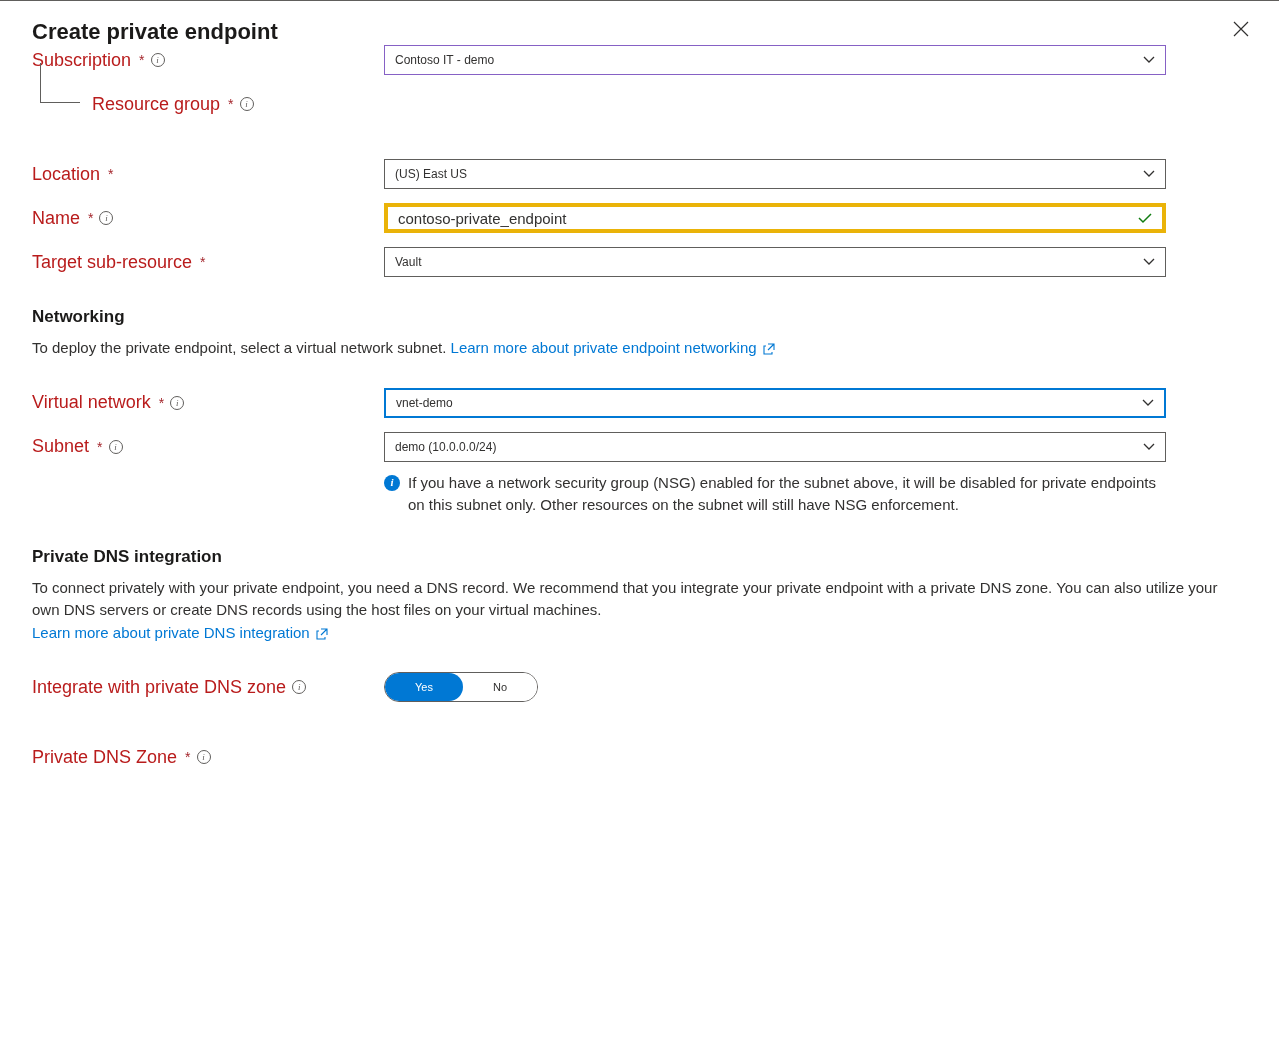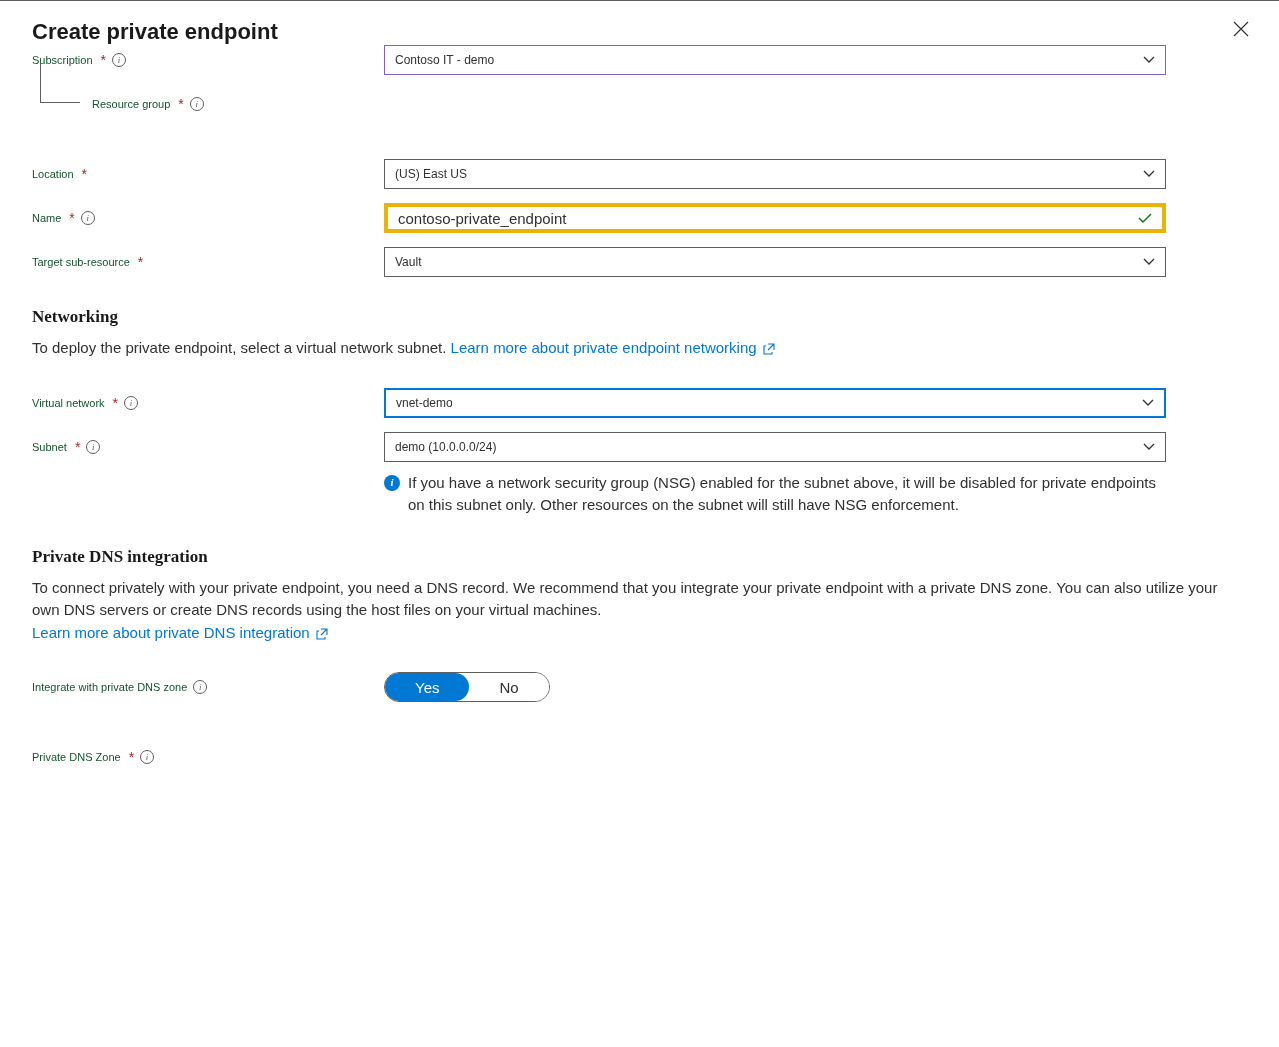--- a/index.html
+++ b/index.html
@@ -57,22 +57,22 @@
     .tree-connector {
       position: absolute;
       left: 8px;
       top: -26px;
       width: 40px;
       height: 40px;
       border-left: 1px solid #605e5c;
       border-bottom: 1px solid #605e5c;
     }
     .lbl {
-      font-size: 11px;
-      color: #14532d;
+      font-size: 18px;
+      color: #b91c1c;
     }
     .req {
       color: #a4262c;
       margin-left: 2px;
     }
     .info-icon {
       width: 14px;
       height: 14px;
       border: 1px solid #605e5c;
       border-radius: 50%;
@@ -130,21 +130,20 @@
     }
     .helper-row {
       margin-top: 4px;
     }
     .section-title {
       font-size: 17px;
       font-weight: 600;
       color: #1b1a19;
       margin-top: 30px;
       margin-bottom: 10px;
-      font-family: Liberation Serif, serif;
     }
     .section-desc {
       font-size: 15px;
       color: #323130;
       line-height: 1.5;
       margin-bottom: 28px;
     }
     .ext-link-icon {
       display: inline-block;
       vertical-align: middle;
@@ -180,21 +179,21 @@
       border: 1px solid #605e5c;
       border-radius: 30px;
       overflow: hidden;
       height: 30px;
     }
     .toggle-opt {
       padding: 0 30px;
       display: flex;
       align-items: center;
       justify-content: center;
-      font-size: 15px;
+      font-size: 11px;
       cursor: pointer;
       background: #ffffff;
       color: #323130;
     }
     .toggle-opt.active {
       background: #0078d4;
       color: #ffffff;
       border-radius: 30px;
       font-weight: 500;
     }

